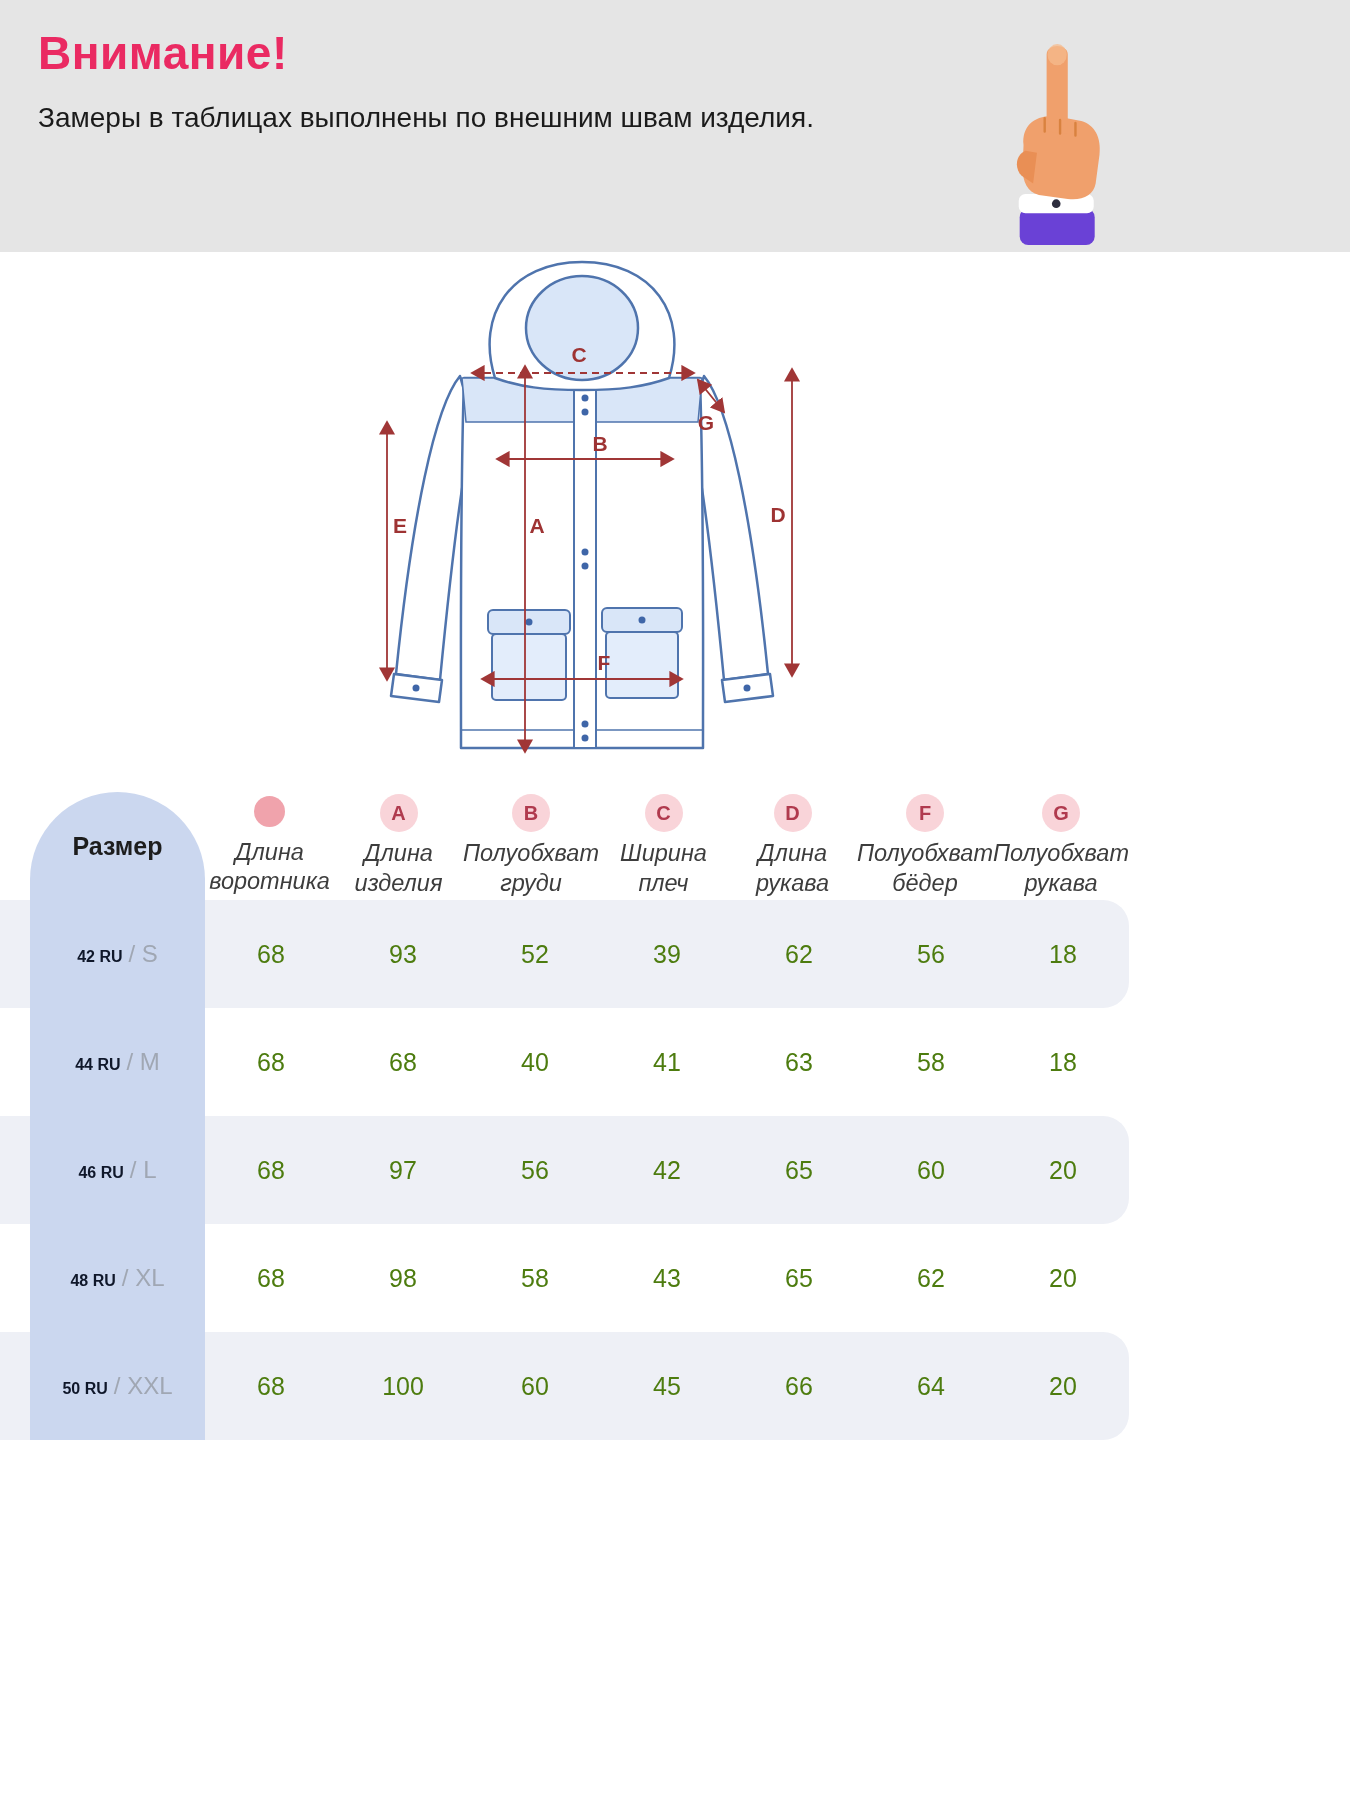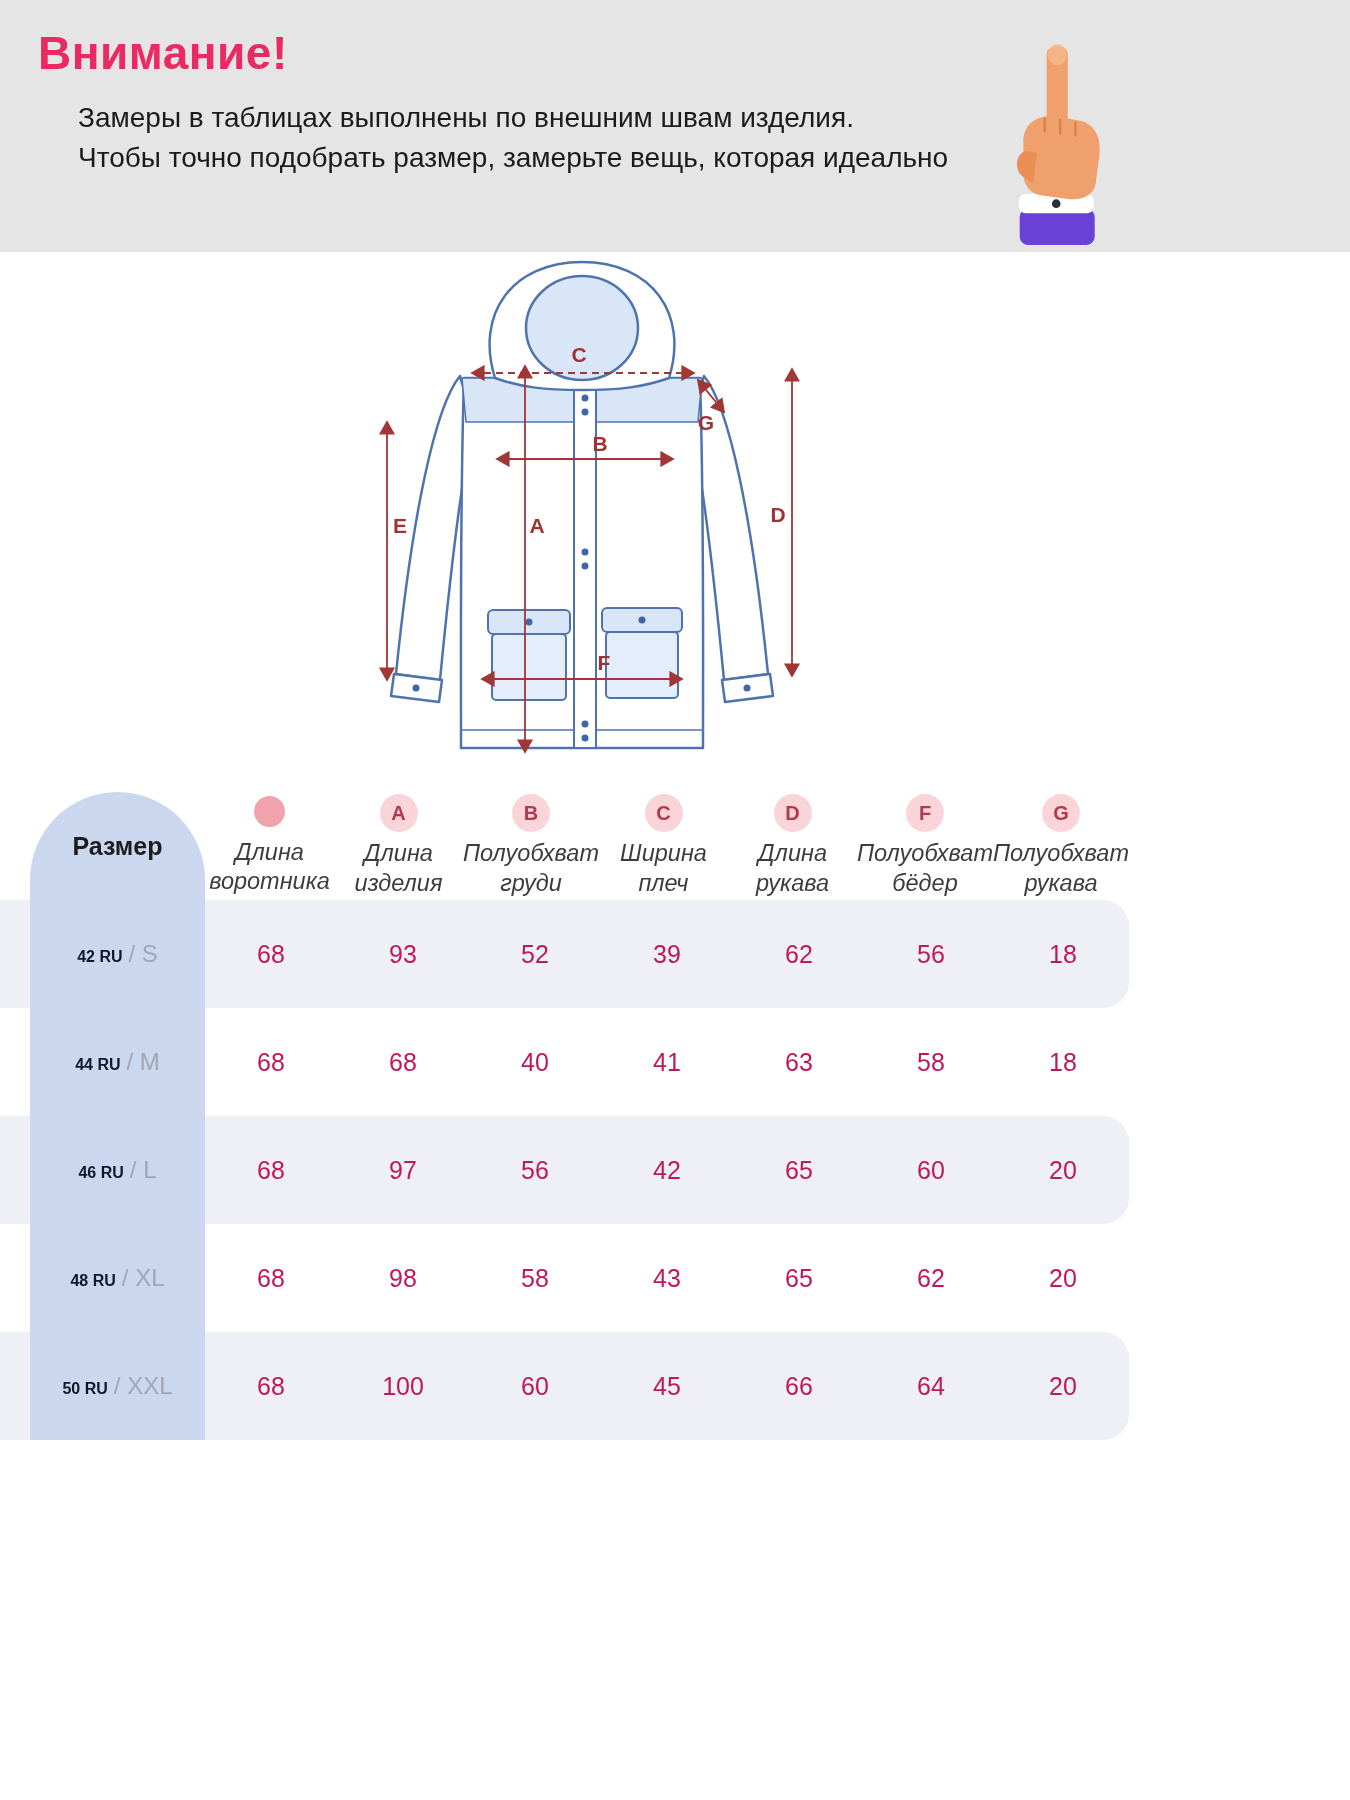--- a/index.html
+++ b/index.html
@@ -19,21 +19,21 @@
     background: #e5e5e5;
     padding: 26px 40px 0 38px;
   }
   .banner-title {
     margin: 0 0 18px 0;
     font-size: 46px; font-weight: 700;
     color: #ea2a62;
     letter-spacing: 0.5px;
   }
   .banner-text { font-size: 28px; color: #1b1b1b; line-height: 1.42; }
-  .banner-text div { white-space: nowrap; margin-left: 40px; }
+  .banner-text div { white-space: nowrap; }
   .hand-wrap {
     position: absolute; top: 16px; right: 238px;
     width: 125px; height: 235px;
   }
 
   
   .diagram-wrap { position: relative; height: 528px; }
   .jacket { position: absolute; left: 332px; top: 4px; }
   .m-label {
     font-family: "Liberation Sans", sans-serif;
@@ -70,30 +70,29 @@
     display: flex; align-items: center; justify-content: center;
     font-size: 20px; font-weight: 700; color: #b03a4e;
   }
   .icon-circle.plain { width: 31px; height: 31px; background: #f0a3ac; margin-bottom: 4px; }
   .head-label { font-size: 23.5px; color: #3d3d3d; line-height: 1.24; font-style: italic; }
   .head-line { display: block; text-align: center; }
 
   .size-header { font-size: 25px; font-weight: 700; color: #1d1d1d; }
   .size-ru { font-size: 16px; font-weight: 700; color: #0f172a; }
   .size-int { font-size: 24px; font-weight: 400; color: #a0a7b3; margin-left: 6px; }
-  .val { font-size: 25px; color: #be185d; }
+  .val { font-size: 25px; color: #4d7c0f; }
 </style>
 </head>
 <body>
 
 <section class="banner">
   <h1 class="banner-title">Внимание!</h1>
   <div class="banner-text">
     <div>Замеры в таблицах выполнены по внешним швам изделия.</div>
-    <div>Чтобы точно подобрать размер, замерьте вещь, которая идеально</div>
   </div>
   <div class="hand-wrap">
     <svg viewBox="0 0 130 240" width="125" height="235" aria-hidden="true">
       <rect x="34" y="198" width="78" height="38" rx="9" fill="#6a41d6"></rect>
       <rect x="33" y="183" width="78" height="20" rx="7" fill="#ffffff"></rect>
       <circle cx="72" cy="193" r="4.5" fill="#2e2e3e"></circle>
       <path d="M 38,132 C 36,112 50,100 72,102 L 98,107 C 112,111 119,124 117,142 L 113,172 C 111,184 99,190 84,188 L 54,184 C 42,181 37,170 37,156 Z" fill="#f0a06c"></path>
       <path d="M 62,38 C 62,26 84,26 84,38 L 84,120 L 62,118 Z" fill="#f0a06c"></path>
       <ellipse cx="73" cy="38" rx="10" ry="11" fill="#f6bb8d" opacity="0.75"></ellipse>
       <path d="M 40,138 C 30,142 28,156 36,164 L 48,172 L 52,140 Z" fill="#e98f55"></path>

